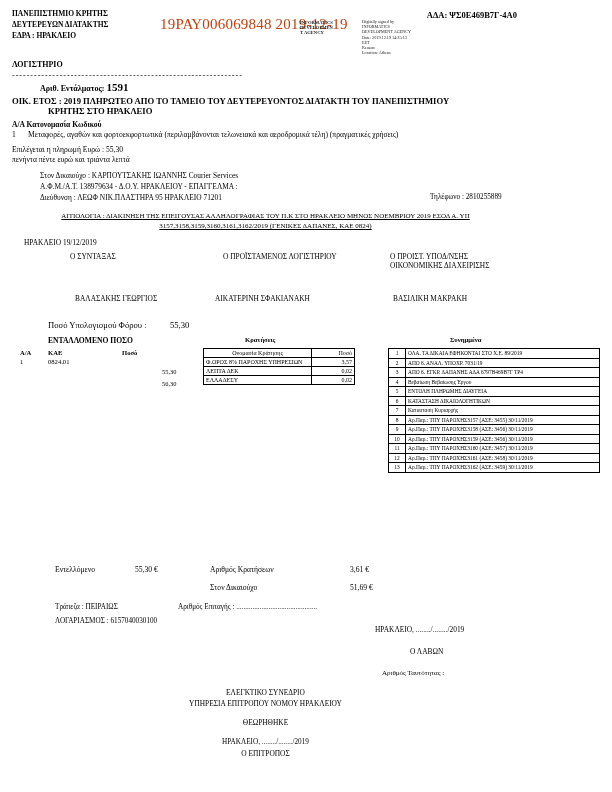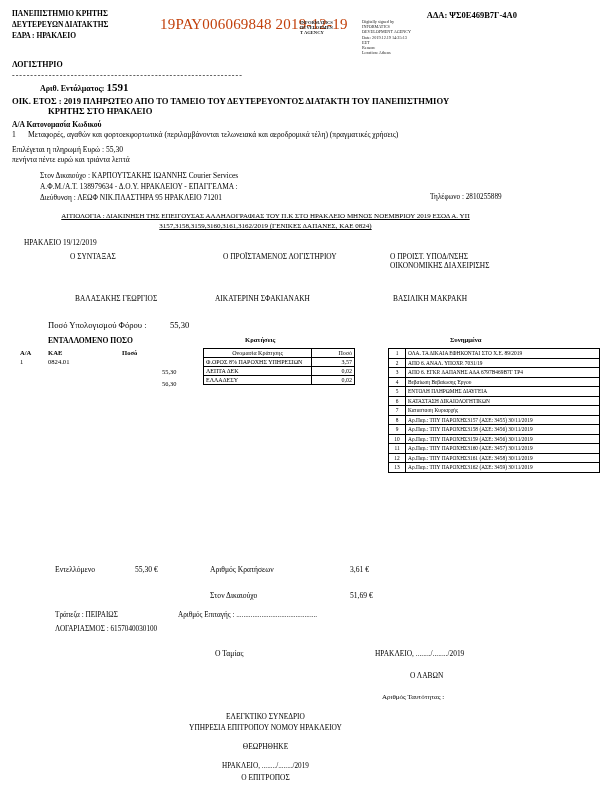--- a/index.html
+++ b/index.html
@@ -254,21 +254,20 @@
     height: 18px;
   }
   .totals .l1 { position: absolute; left: 45px; }
   .totals .l1v { position: absolute; left: 125px; }
   .totals .l2 { position: absolute; left: 200px; }
   .totals .l2v { position: absolute; left: 340px; text-align: right; }
   .totals2 {
     position: relative;
     font-size: 7.6px;
     height: 14px;
-    margin-top: 8px;
   }
   .totals2 .l2 { position: absolute; left: 200px; }
   .totals2 .l2v { position: absolute; left: 340px; }
 
   .trapeza {
     position: relative;
     font-size: 7.2px;
     margin-top: 6px;
     height: 12px;
   }
@@ -509,21 +508,20 @@
     <span class="l2v">51,69 €</span>
   </div>
 
   <div class="trapeza">
     <span class="a">Τράπεζα : ΠΕΙΡΑΙΩΣ</span>
     <span class="b">Αριθμός Επιταγής : .............................................</span>
   </div>
   <div class="logar">ΛΟΓΑΡΙΑΣΜΟΣ :  6157040030100</div>
 
   <div class="row-rel">
-    <div class="tamias">Ο Ταμίας</div>
     <div class="hrak-right">ΗΡΑΚΛΕΙΟ, ......../......../2019</div>
     <div class="labon">Ο ΛΑΒΩΝ</div>
   </div>
 
   <div class="arith-taut">Αριθμός Ταυτότητας :</div>
 
   <div class="footer">
     <div>ΕΛΕΓΚΤΙΚΟ ΣΥΝΕΔΡΙΟ</div>
     <div>ΥΠΗΡΕΣΙΑ ΕΠΙΤΡΟΠΟΥ ΝΟΜΟΥ ΗΡΑΚΛΕΙΟΥ</div>
     <div style="margin-top:8px;">ΘΕΩΡΗΘΗΚΕ</div>

